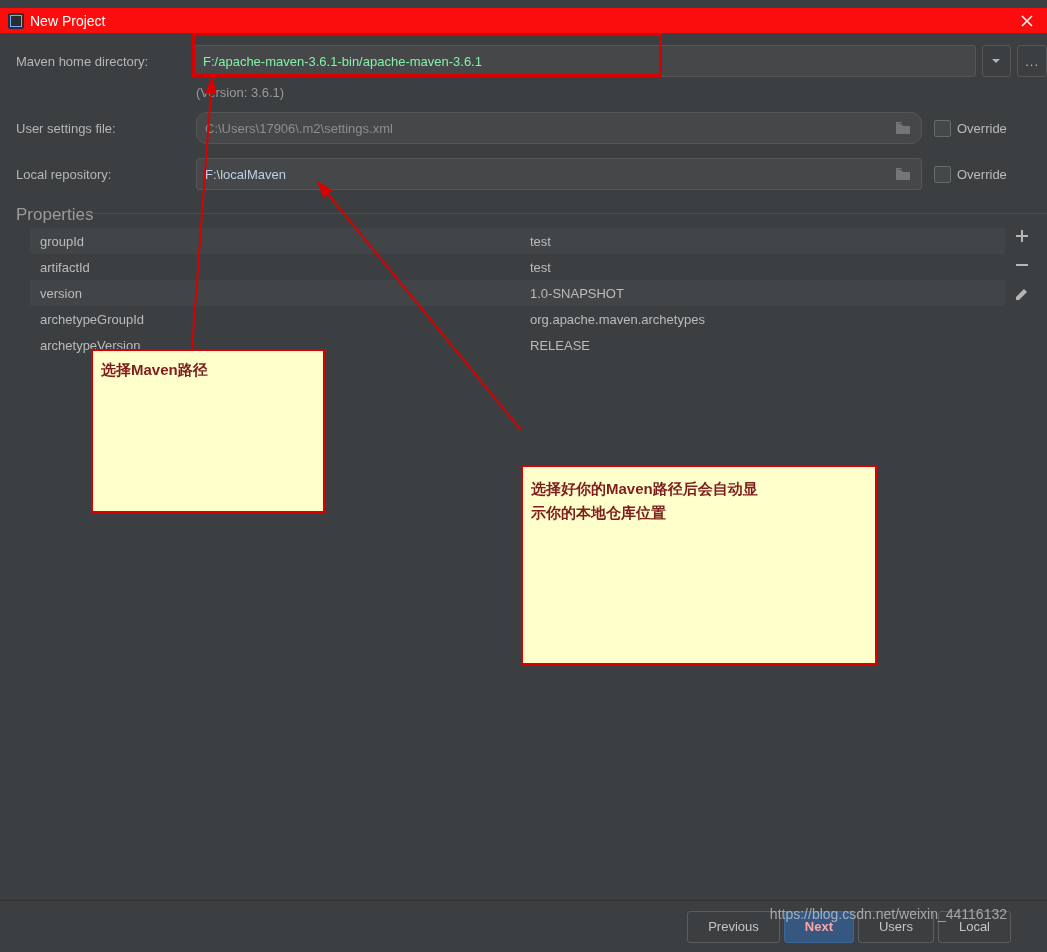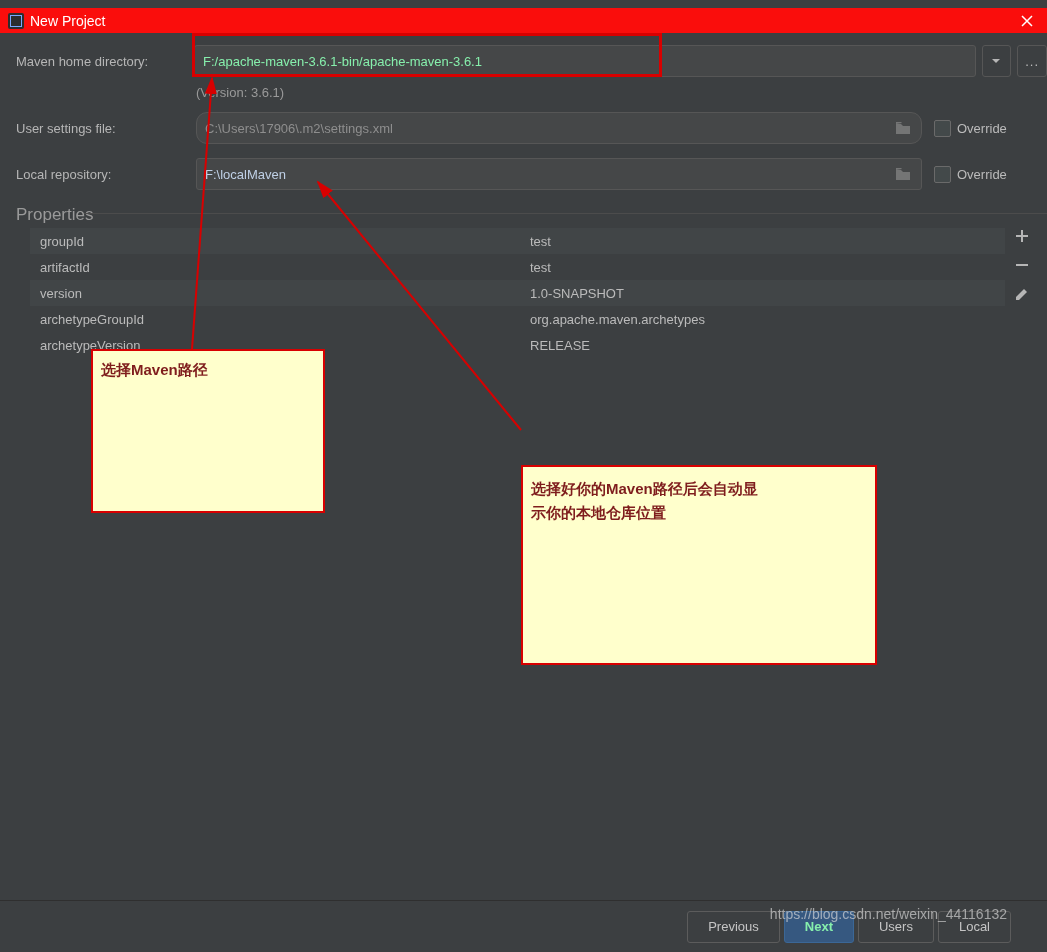--- a/index.html
+++ b/index.html
@@ -29,21 +29,21 @@
   .props-table .prow.dark{background:#3c3f41;}
   .props-table .prow.light{background:#414547;}
   .props-table .k{width:486px;padding-left:10px;}
   .props-table .v{flex:1;padding-left:4px;}
   .side-tools{position:absolute;right:10px;top:228px;width:30px;display:flex;flex-direction:column;align-items:center;gap:10px;}
   .side-tools svg{width:16px;height:16px;fill:#b6b6b6;}
   .annot{position:absolute;background:#ffffcc;border:2px solid #d80000;font-family:SimSun,"Microsoft YaHei",sans-serif;font-size:15px;color:#7f1d1d;padding:10px 8px;box-sizing:border-box;font-weight:bold;}
   .arrow-line{position:absolute;stroke:#d80000;stroke-width:2;fill:none;}
   .footer{position:absolute;left:0;bottom:0;width:100%;height:52px;border-top:1px solid #2f2f2f;display:flex;align-items:center;justify-content:flex-end;gap:4px;padding-right:36px;box-sizing:border-box;}
   .btn{height:30px;padding:0 20px;border:1px solid #5c5c5c;border-radius:3px;background:#3c3f41;color:#c5c5c5;display:flex;align-items:center;justify-content:center;cursor:pointer;font-size:13px;}
-  .btn.primary{background:#365880;border-color:#3b6796;color:#86efac;font-weight:bold;}
+  .btn.primary{background:#365880;border-color:#3b6796;color:#fca5a5;font-weight:bold;}
   .watermark{position:absolute;right:40px;bottom:30px;color:#dcdcdc;font-size:14px;opacity:.65;pointer-events:none;}
   .red-highlight{position:absolute;border:3px solid #d80000;pointer-events:none;box-sizing:border-box;}
 </style>
 </head>
 <body>
 
 <div class="titlebar">
   <div class="app-icon"></div>
   <div class="title">New Project</div>
   <div class="close">

